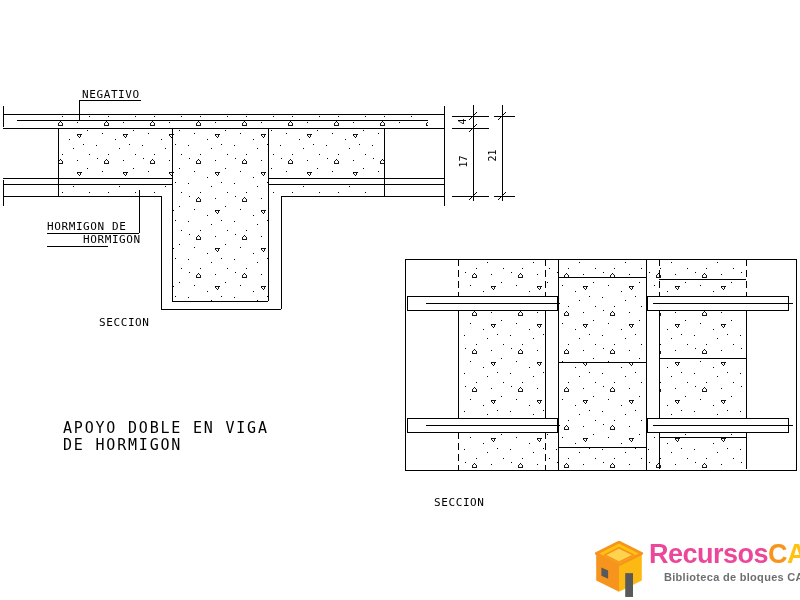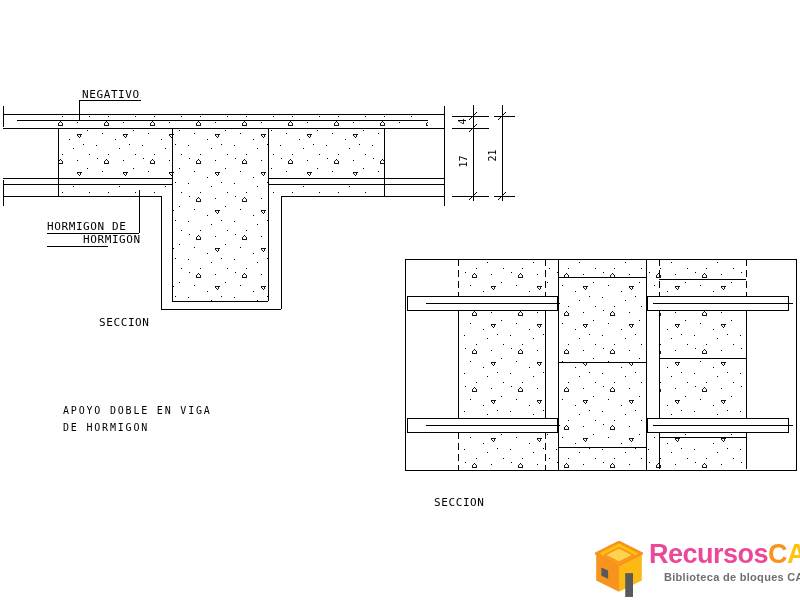--- a/index.html
+++ b/index.html
@@ -5,21 +5,21 @@
   html,body{margin:0;padding:0;background:#fff;}
   .canvas{
     position:relative;width:800px;height:600px;background:#ffffff;overflow:hidden;
     font-family:"DejaVu Sans Mono", monospace;color:#000;
   }
   .linework{position:absolute;left:0;top:0;}
   .cad-text{
     position:absolute;font-size:11px;letter-spacing:0.6px;line-height:12px;white-space:pre;
     color:#000;
   }
-  .title-text{font-size:10px;letter-spacing:1.8px;line-height:17px;}
+  .title-text{font-size:15px;letter-spacing:1.8px;line-height:17px;margin-top:18px;}
   .dim-text{
     position:absolute;font-size:10px;letter-spacing:0;text-align:center;
     transform:rotate(-90deg);transform-origin:center center;white-space:pre;
   }
   
   .logo{
     position:absolute;left:594px;top:539px;display:flex;align-items:flex-start;
     font-family:"Liberation Sans", sans-serif;cursor:pointer;
   }
   .logo-icon{display:block;margin-top:2px;}

